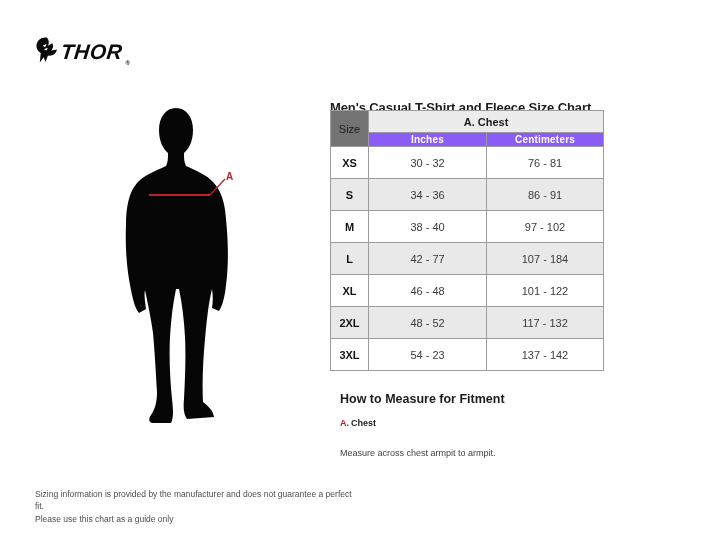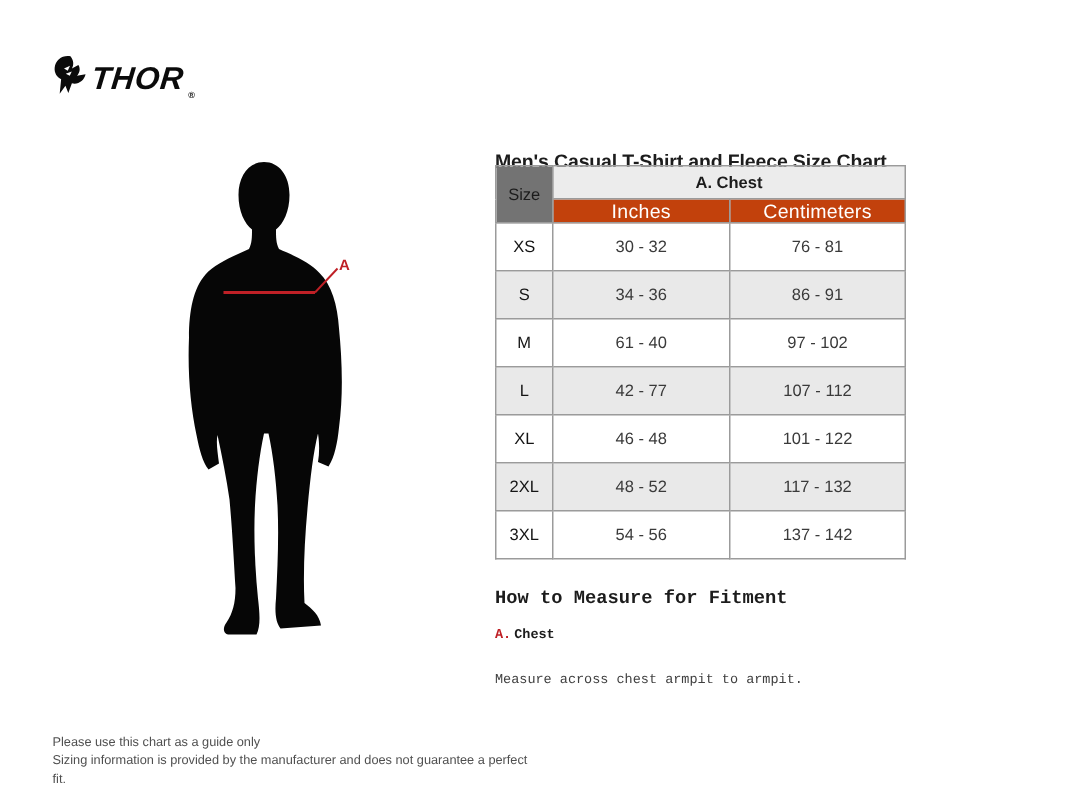--- a/index.html
+++ b/index.html
@@ -24,26 +24,26 @@
   .size-table{
     position:absolute;left:330px;top:110px;border-collapse:collapse;table-layout:fixed;
     width:273px;
   }
   .size-table td,.size-table th{border:1px solid #9b9b9b;text-align:center;padding:0;vertical-align:middle;}
   .col-size{width:38px;}
   .col-in{width:118px;}
   .col-cm{width:117px;}
   .th-size{background:#737373;font-size:11px;font-weight:normal;color:#1c1c1c;}
   .th-group{background:#ececec;font-size:11px;font-weight:bold;color:#1c1c1c;height:21px;}
-  .th-unit{background:#c2410c;color:#ffffff;font-size:13px;font-weight:normal;height:13px;letter-spacing:.2px;}
+  .th-unit{background:#8b5cf6;color:#ffffff;font-size:10px;font-weight:bold;height:13px;letter-spacing:.2px;}
   .size-table tbody td{height:31px;font-size:11px;color:#3a3a3a;background:#ffffff;}
-  .size-table tbody td.size-cell{font-weight:normal;color:#141414;}
+  .size-table tbody td.size-cell{font-weight:bold;color:#141414;}
   .size-table tbody tr.alt td{background:#e9e9e9;}
   
-  .measure{position:absolute;left:330px;top:392px;width:280px;font-family:Liberation Mono, monospace;}
+  .measure{position:absolute;left:340px;top:392px;width:280px;}
   .measure-heading{font-size:12.5px;font-weight:bold;color:#1c1c1c;margin:0 0 12px 0;}
   .measure-key{font-size:9px;font-weight:bold;}
   .measure-key .key-letter{color:#bf2026;}
   .measure-key .key-name{color:#1c1c1c;margin-left:2px;margin-top:26px;}
   .measure-desc{font-size:9px;color:#3f3f3f;margin-top:20px;}
   
   .footer{
     position:absolute;left:35px;top:488px;font-size:8.5px;color:#4f4f4f;line-height:1.45;width:320px;
   }
 </style>
@@ -111,54 +111,54 @@
         <td>30 - 32</td>
         <td>76 - 81</td>
       </tr>
       <tr class="alt">
         <td class="size-cell">S</td>
         <td>34 - 36</td>
         <td>86 - 91</td>
       </tr>
       <tr>
         <td class="size-cell">M</td>
-        <td>61 - 40</td>
+        <td>38 - 40</td>
         <td>97 - 102</td>
       </tr>
       <tr class="alt">
         <td class="size-cell">L</td>
         <td>42 - 77</td>
-        <td>107 - 112</td>
+        <td>107 - 184</td>
       </tr>
       <tr>
         <td class="size-cell">XL</td>
         <td>46 - 48</td>
         <td>101 - 122</td>
       </tr>
       <tr class="alt">
         <td class="size-cell">2XL</td>
         <td>48 - 52</td>
         <td>117 - 132</td>
       </tr>
       <tr>
         <td class="size-cell">3XL</td>
-        <td>54 - 56</td>
+        <td>54 - 23</td>
         <td>137 - 142</td>
       </tr>
     </tbody>
   </table>
 
   <div class="measure">
     <h2 class="measure-heading">How to Measure for Fitment</h2>
     <div>
       <div class="measure-key">
         <span class="key-letter">A.</span><span class="key-name">Chest</span>
       </div>
       <div class="measure-desc">Measure across chest armpit to armpit.</div>
     </div>
   </div>
 
   <div class="footer">
+    <div>Sizing information is provided by the manufacturer and does not guarantee a perfect fit.</div>
     <div>Please use this chart as a guide only</div>
-    <div>Sizing information is provided by the manufacturer and does not guarantee a perfect fit.</div>
   </div>
 
 </div>
 
 </body></html>

